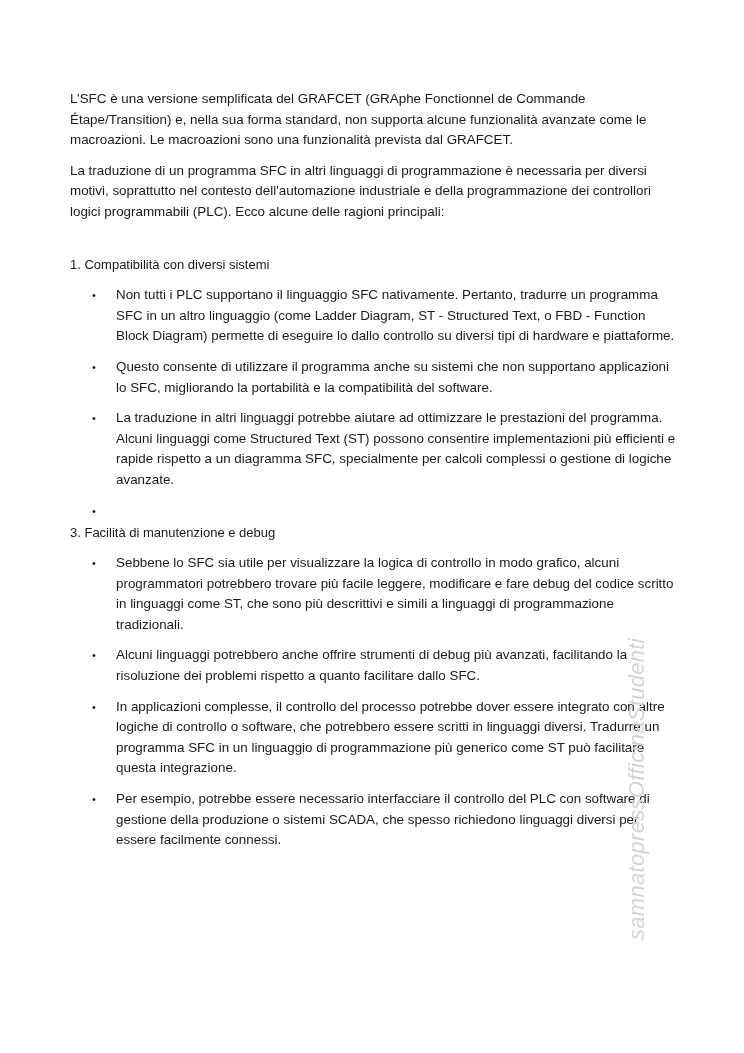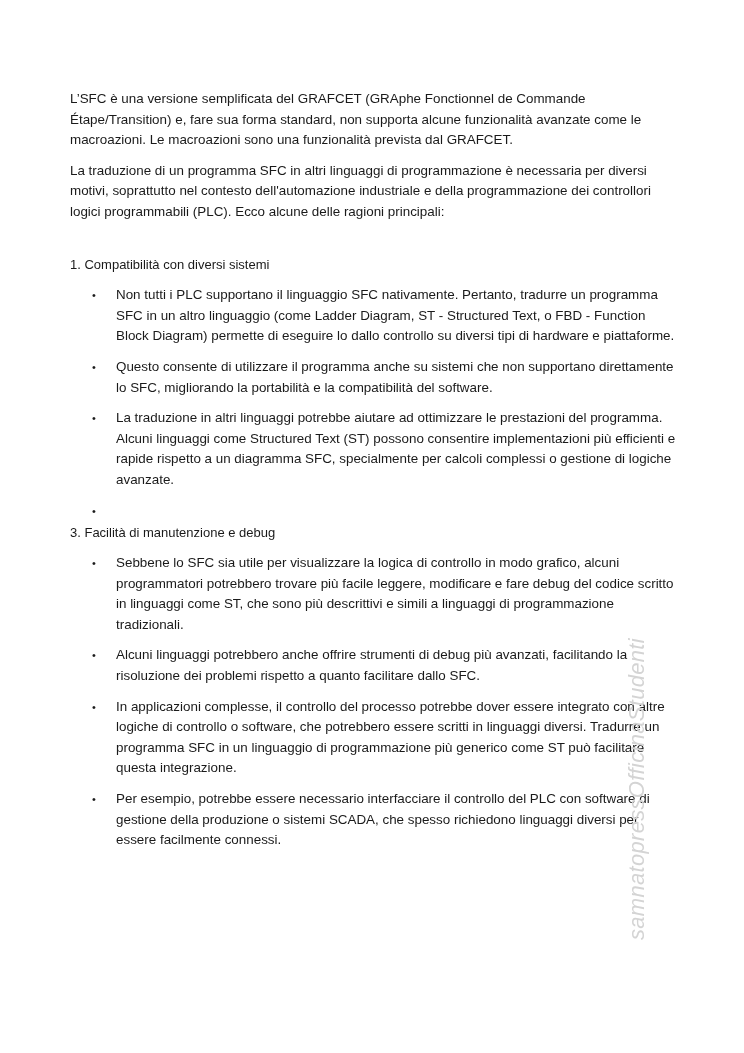--- a/index.html
+++ b/index.html
@@ -12,28 +12,28 @@
   ul { list-style: none; margin: 0 0 10px 0; padding: 0; }
   li { position: relative; padding-left: 46px; margin-bottom: 10px; font-size: 13.4px; line-height: 20.6px; }
   li .bullet { position: absolute; left: 22px; top: 0; font-size: 11px; }
   .watermark { position: absolute; left: 624px; top: 940px; transform-origin: 0 0; transform: rotate(-90deg);
                font-size: 22px; font-style: italic; color: #d4d4d4; white-space: nowrap; letter-spacing: 0.3px; }
 </style>
 </head>
 <body>
 
 <div class="page">
-  <p class="para">L’SFC è una versione semplificata del GRAFCET (GRAphe Fonctionnel de Commande Étape/Transition) e, fare sua forma standard, non supporta alcune funzionalità avanzate come le macroazioni. Le macroazioni sono una funzionalità prevista dal GRAFCET.</p>
+  <p class="para">L’SFC è una versione semplificata del GRAFCET (GRAphe Fonctionnel de Commande Étape/Transition) e, nella sua forma standard, non supporta alcune funzionalità avanzate come le macroazioni. Le macroazioni sono una funzionalità prevista dal GRAFCET.</p>
   <p class="para">La traduzione di un programma SFC in altri linguaggi di programmazione è necessaria per diversi motivi, soprattutto nel contesto dell'automazione industriale e della programmazione dei controllori logici programmabili (PLC). Ecco alcune delle ragioni principali:</p>
 
   <section>
     <p class="heading">1. Compatibilità con diversi sistemi</p>
     <ul>
       <li><span class="bullet">•</span><span>Non tutti i PLC supportano il linguaggio SFC nativamente. Pertanto, tradurre un programma SFC in un altro linguaggio (come Ladder Diagram, ST - Structured Text, o FBD - Function Block Diagram) permette di eseguire lo dallo controllo su diversi tipi di hardware e piattaforme.</span></li>
-      <li><span class="bullet">•</span><span>Questo consente di utilizzare il programma anche su sistemi che non supportano direttamente lo SFC, migliorando la portabilità e la compatibilità del software.</span></li>
+      <li><span class="bullet">•</span><span>Questo consente di utilizzare il programma anche su sistemi che non supportano applicazioni lo SFC, migliorando la portabilità e la compatibilità del software.</span></li>
     </ul>
   </section>
 
   <section>
     <ul>
       <li><span class="bullet">•</span><span>La traduzione in altri linguaggi potrebbe aiutare ad ottimizzare le prestazioni del programma. Alcuni linguaggi come Structured Text (ST) possono consentire implementazioni più efficienti e rapide rispetto a un diagramma SFC, specialmente per calcoli complessi o gestione di logiche avanzate.</span></li>
       <li><span class="bullet">•</span></li>
     </ul>
   </section>
 

